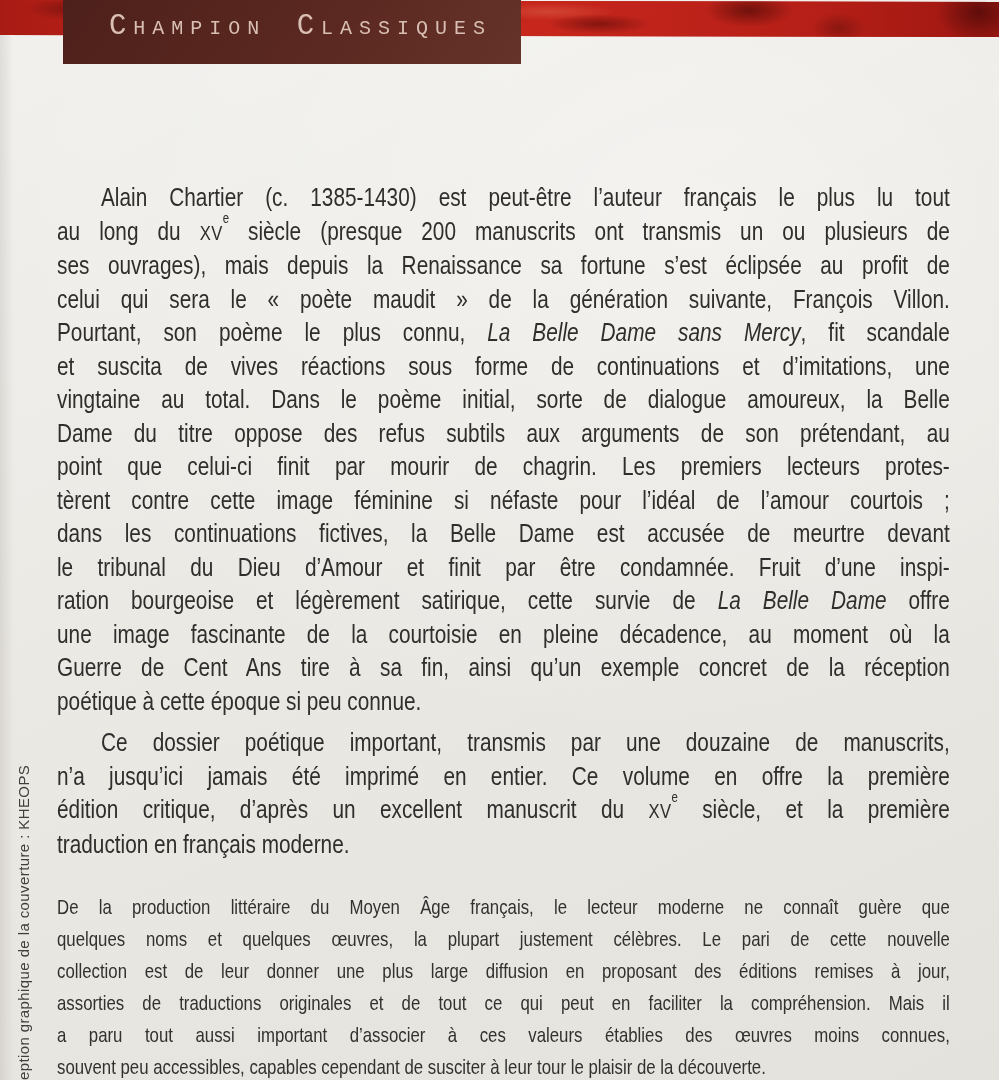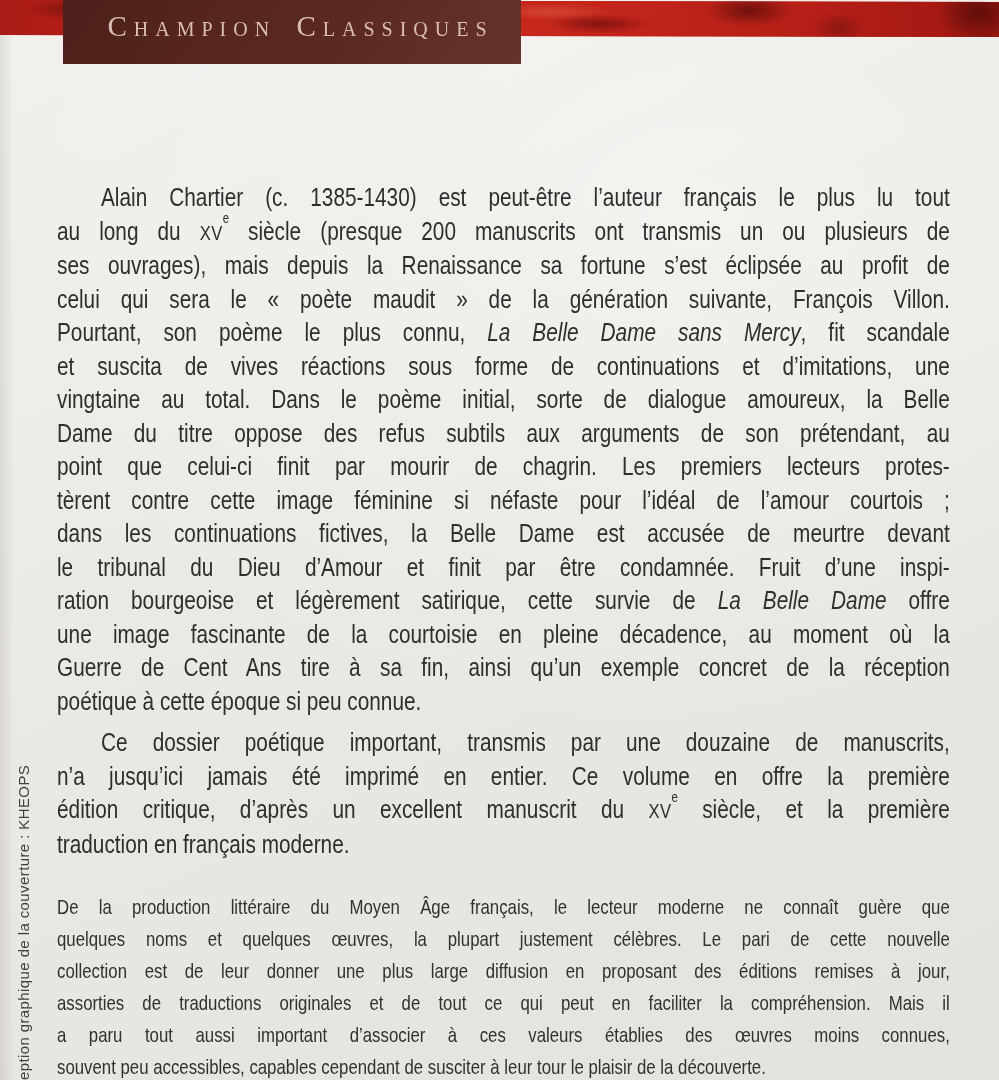--- a/index.html
+++ b/index.html
@@ -37,21 +37,21 @@
     transform-origin: left top;
   }
   
   .series-banner {
     position:absolute; left:63px; top:0; width:458px; height:64px;
     background: linear-gradient(125deg, #4e201b 0%, #5a2820 55%, #653329 100%);
     display:flex; align-items:center; justify-content:center;
     padding-bottom:12px; box-sizing:border-box;
   }
   .series-title {
-    font-family:Liberation Serif, serif;
+    font-family:Liberation Mono, monospace;
     font-variant-caps: small-caps;
     font-size:29px;
     letter-spacing:7px;
     word-spacing:6px;
     color:#d9bfb3;
     white-space:nowrap;
     margin-left:17px;
   }
   
   .body-text {

